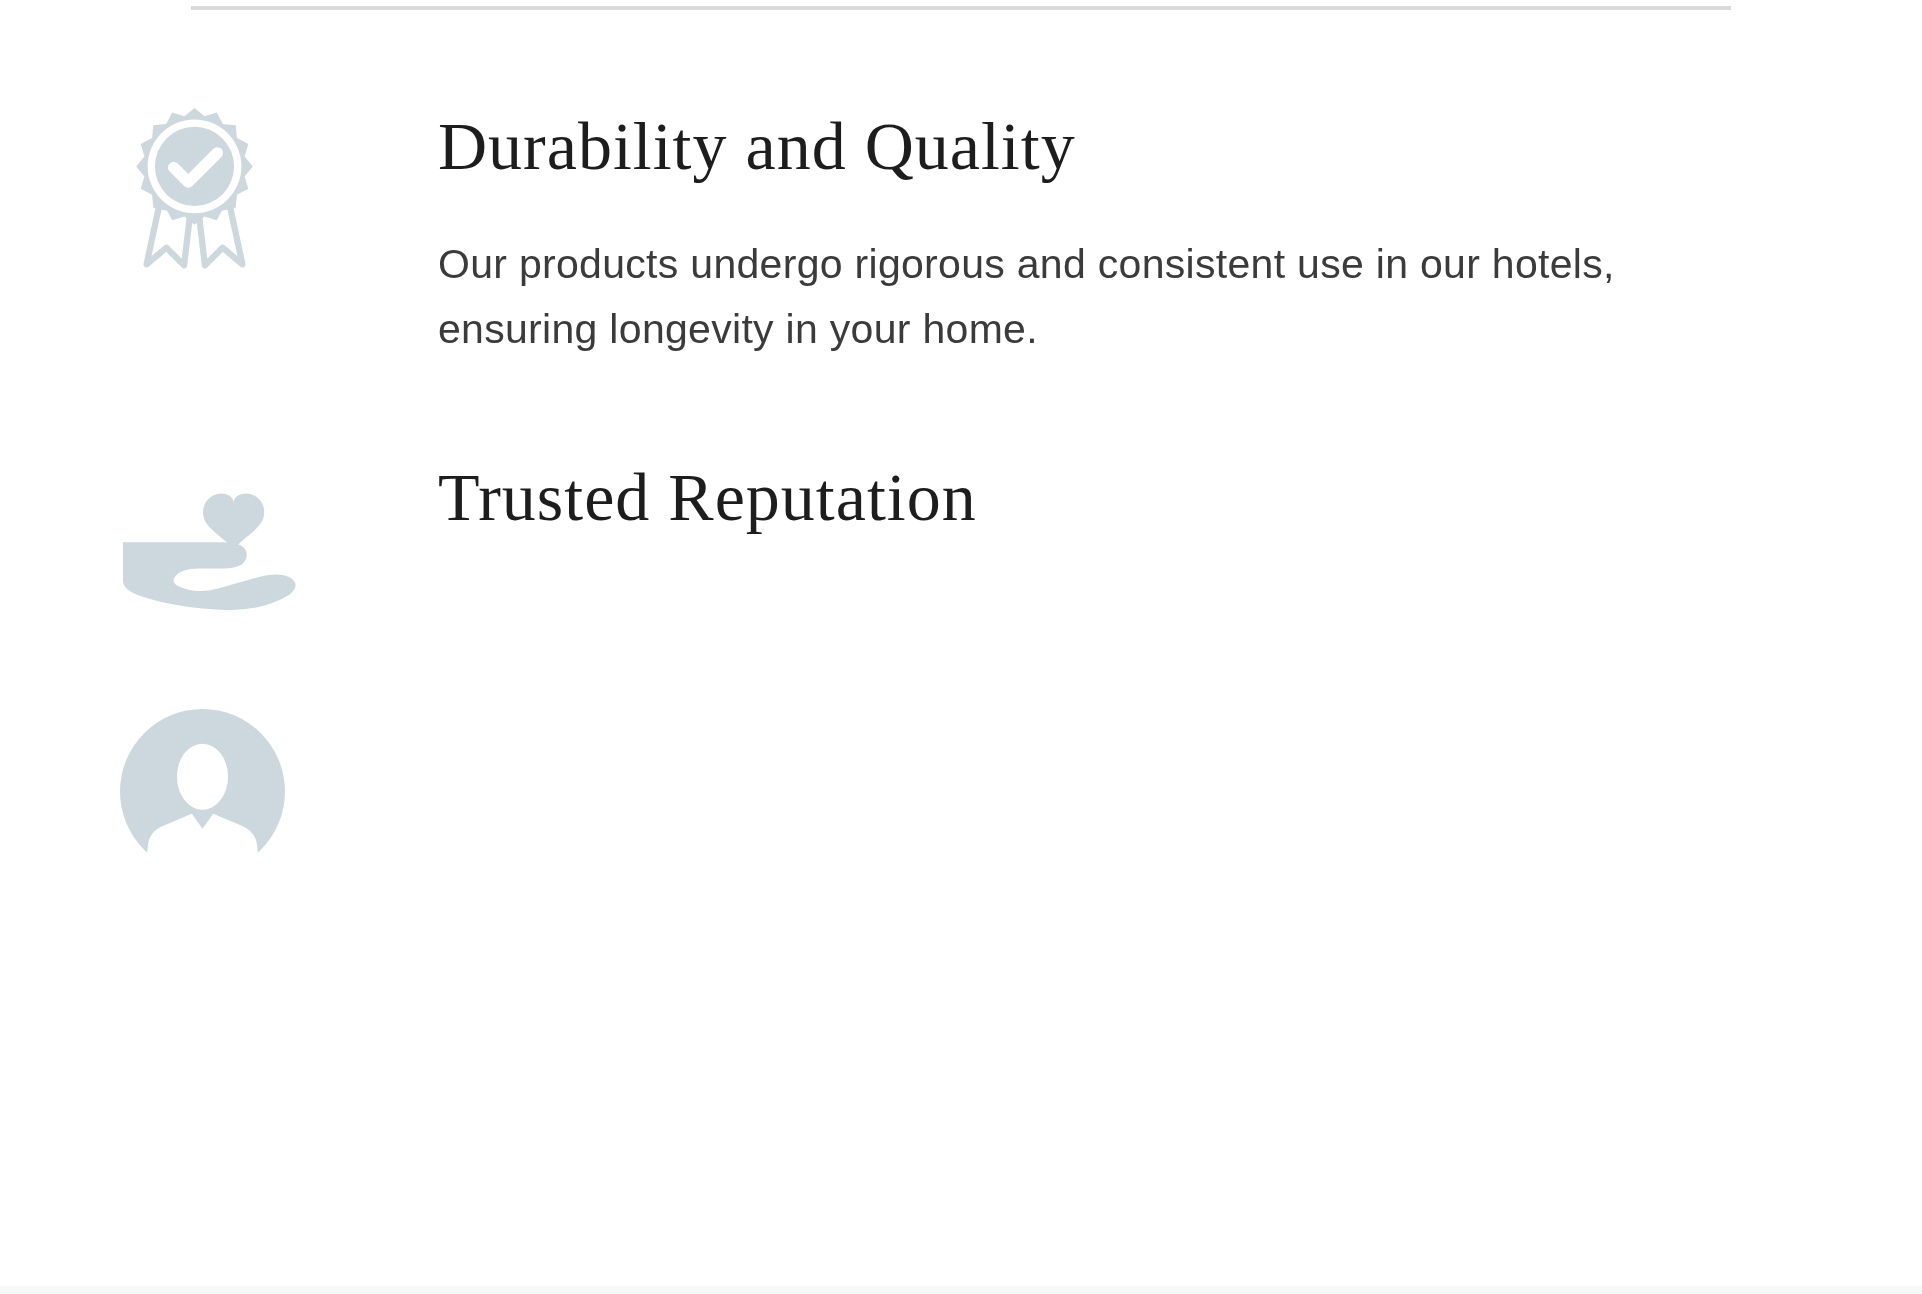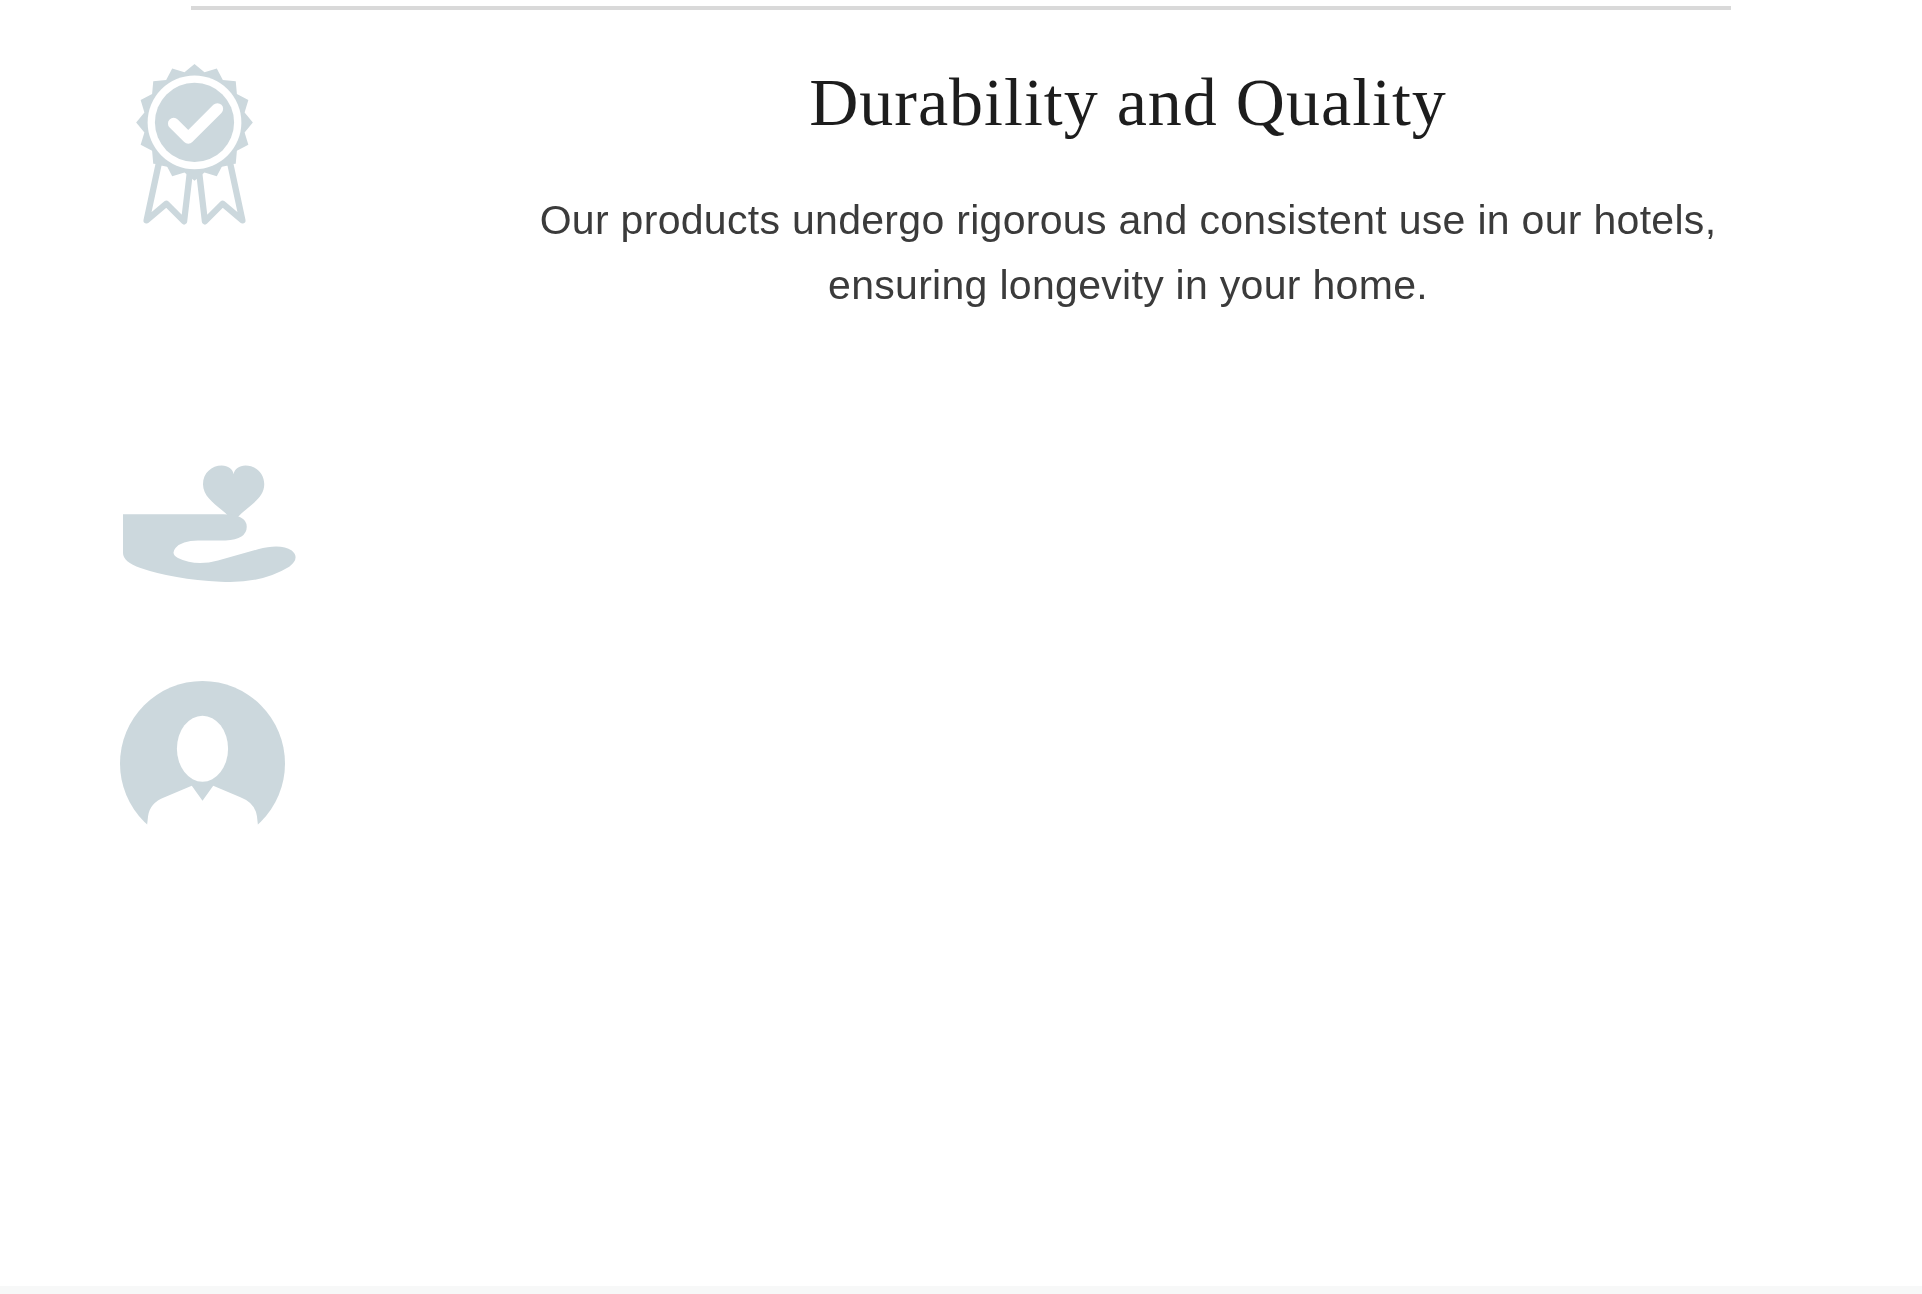--- a/index.html
+++ b/index.html
@@ -21,21 +21,21 @@
     background: var(--divider-color, #d9d9d9);
   }
   .footer-strip {
     position: absolute;
     bottom: 0;
     left: 0;
     width: 100%;
     height: 8px;
     background: var(--footer-strip-color, #f7f8f8);
   }
-  .features { padding-top: 62px; text-align: center; }
+  .features { padding-top: 106px; }
   .feature {
     display: flex;
     align-items: flex-start;
     margin-bottom: 95px;
   }
   .icon-col { flex: 0 0 438px; }
   .text-col { flex: 1 1 auto; max-width: 1380px; }
   .feature-title {
     font-family: "Liberation Serif", serif;
     font-weight: 400;
@@ -43,21 +43,21 @@
     line-height: 68px;
     letter-spacing: 1px;
     color: var(--heading-color, #1d1d1d);
     margin: 6px 0 52px 0;
   }
   .feature-body {
     font-size: 41px;
     line-height: 65px;
     letter-spacing: 0.3px;
     color: var(--body-color, #3b3b3b);
-    margin: 16px;
+    margin: 0;
     white-space: pre-line;
   }
   .icon { display: block; color: var(--icon-color, #ccd8dd); }
   .icon-badge  { width: 125px; margin-left: 132px; margin-top: 0; }
   .icon-hand   { width: 175px; margin-left: 123px; margin-top: 29px; }
   .icon-person { width: 165px; margin-left: 120px; margin-top: -2px; }
 </style>
 </head>
 <body>
 
@@ -89,20 +89,21 @@
   <section class="feature">
     <div class="icon-col">
       <svg class="icon icon-hand" viewBox="0 0 140 104" xmlns="http://www.w3.org/2000/svg" aria-hidden="true">
 
         <path fill="currentColor" d="M88.5 52 C83 41 64 35 64 21 C64 12 71 6 79 6 C84 6 88 9 88.5 13 C89 9 93 6 98 6 C106 6 113 12 113 21 C113 35 94 41 88.5 52 Z"></path>
 
         <path fill="currentColor" d="M0 45 H80 Q99 45 99 55 Q99 65 82 66 L60 66 Q47 66 42 72 Q38 77 44 80 Q58 87 76 82 L108 73 Q126 68 135 74 Q142 80 133 87 Q110 101 78 99 Q40 97 14 88 Q0 83 0 76 Z"></path>
       </svg>
     </div>
     <div class="text-col">
+      <h2 class="feature-title">Trusted Reputation</h2>
     </div>
   </section>
 
   <section class="feature">
     <div class="icon-col">
       <svg class="icon icon-person" viewBox="0 0 100 100" xmlns="http://www.w3.org/2000/svg" aria-hidden="true">
         <circle cx="50" cy="50" r="50" fill="currentColor"></circle>
 
         <ellipse cx="50" cy="41" rx="15.5" ry="20" fill="#ffffff"></ellipse>
 

